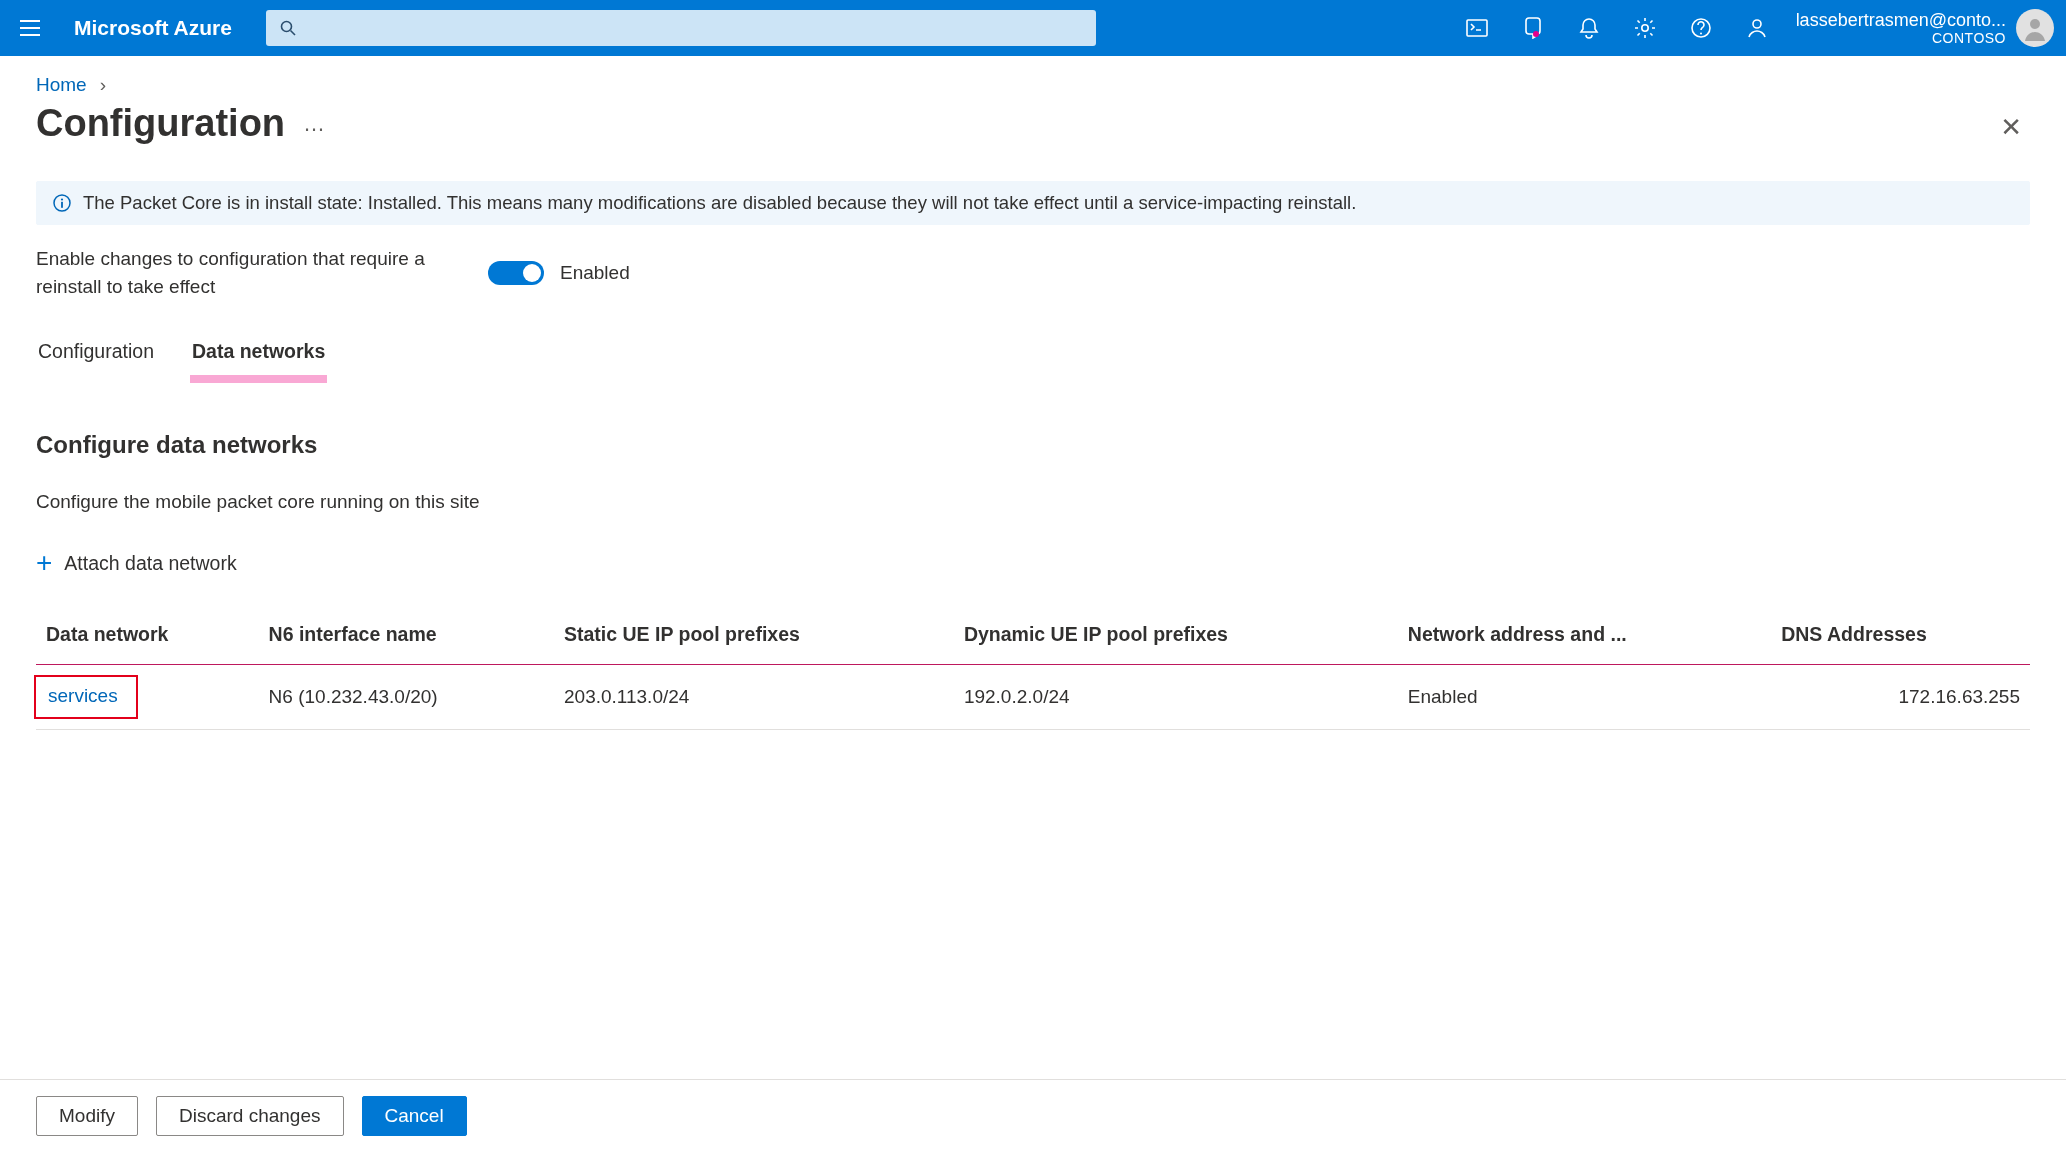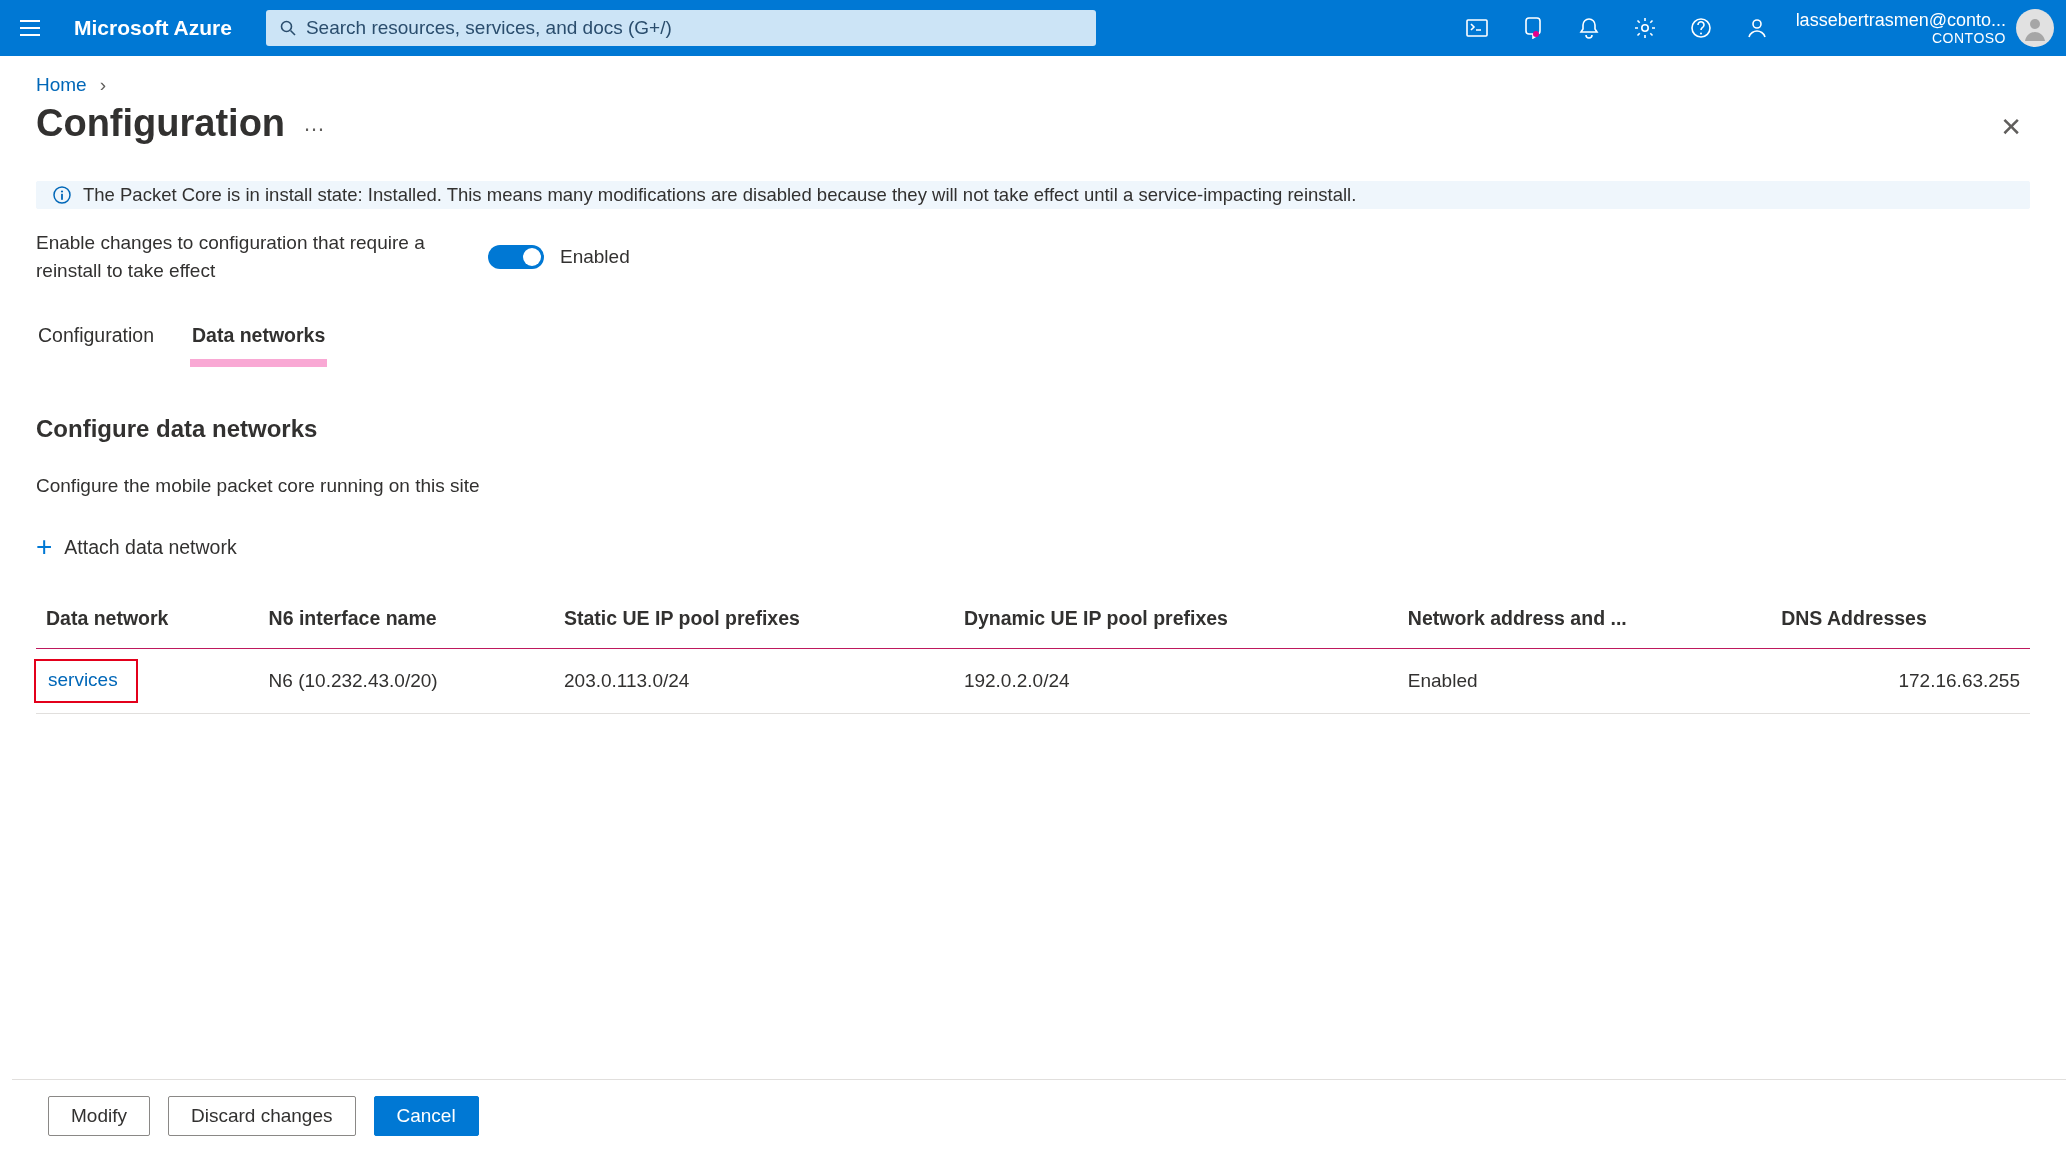--- a/index.html
+++ b/index.html
@@ -25,21 +25,21 @@
   
   .content { padding: 18px 36px 0 36px; position: relative; }
   .breadcrumb { color: #0067b8; font-size: 19px; display:flex; align-items:center; gap:13px; margin-bottom: 6px; }
   .breadcrumb .chev { color:#605e5c; }
   .title-row { display:flex; align-items:center; gap: 18px; }
   .page-title { font-size: 38px; font-weight: 600; color:#323130; }
   .ellips { color:#605e5c; font-size: 22px; cursor:pointer; letter-spacing:2px; }
   .close-x { position:absolute; right: 44px; top: 56px; font-size: 26px; color:#605e5c; cursor:pointer; }
 
   
-  .info-banner { background: #eff6fc; border: 1px solid #eff6fc; border-radius: 2px; padding: 2px 16px; margin-top: 36px; display:flex; align-items:center; color:#323130; }
+  .info-banner { background: #eff6fc; border: 1px solid #eff6fc; border-radius: 2px; padding: 10px 16px; margin-top: 36px; display:flex; align-items:center; color:#323130; }
   .info-banner .icn { color:#0067b8; margin-right: 12px; display:flex; }
   .info-banner-text { font-size: 18.5px; }
 
   
   .toggle-row { display:flex; align-items:center; margin-top: 20px; }
   .toggle-label { max-width: 390px; font-size: 19px; line-height:1.45; color:#323130; }
   .toggle-ctrl { display:flex; align-items:center; margin-left: 62px; gap: 16px; }
   .switch { width: 56px; height: 24px; border-radius: 12px; background:#0078d4; position:relative; cursor:pointer; }
   .switch::after { content:''; position:absolute; right:3px; top:3px; width:18px; height:18px; border-radius:50%; background:#fff; }
   .switch-label { font-size: 19px; }
@@ -60,21 +60,21 @@
 
   
   .tbl { width: 100%; margin-top: 46px; border-collapse: collapse; }
   .tbl th { text-align: left; font-weight: 700; font-size: 19.5px; padding: 0 10px 18px 10px; border-bottom: 1px solid #be185d; }
   .tbl td { font-size: 19px; padding: 18px 10px; border-bottom: 1px solid #e1dfdd; vertical-align: middle; }
   .tbl td.right { text-align: right; }
   .cell-link { color:#0067b8; }
   .redbox { display:inline-block; border: 2.5px solid #e3001b; padding: 8px 18px 10px 12px; margin: -8px 0 -8px -12px; }
 
   
-  .footer { position: fixed; bottom: 0; left: 12px; right: 0; border-top: 1px solid #e1dfdd; background:#fff; padding: 16px 36px; display:flex; gap: 18px; }
+  .footer { position: fixed; bottom: 0; left: 0; right: 0; border-top: 1px solid #e1dfdd; background:#fff; padding: 16px 36px; display:flex; gap: 18px; }
   .btn { font-size: 19px; padding: 8px 22px; border-radius: 2px; cursor:pointer; }
   .btn-default { background:#fff; border:1px solid #8a8886; color:#323130; }
   .btn-primary { background:#0078d4; border:1px solid #0078d4; color:#fff; }
 
   svg { display:block; }
 </style>
 </head>
 <body>
 
 <div class="topbar">
@@ -84,21 +84,20 @@
       </svg>
   </div>
   <div class="brand">Microsoft Azure</div>
   <div class="searchbox">
     <span class="icn">
       <svg width="16" height="16" viewBox="0 0 16 16">
           <circle cx="6.5" cy="6.5" r="5" stroke="#2a4d6d" stroke-width="1.6" fill="none"></circle>
           <line x1="10.5" y1="10.5" x2="15" y2="15" stroke="#2a4d6d" stroke-width="1.6"></line>
         </svg>
     </span>
-    <input type="text" placeholder="Search resources, services, and docs (G+/)" style="">
   </div>
   <div class="topbar-spacer"></div>
   <div class="topbar-icons">
     <div class="tbi">
       <svg width="22" height="18" viewBox="0 0 22 18">
           <rect x="1" y="1" width="20" height="16" rx="1" stroke="#fff" stroke-width="1.6" fill="none"></rect>
           <path d="M5 5l3 3-3 3M10 11h5" stroke="#fff" stroke-width="1.6" fill="none"></path>
         </svg>
     </div>
     <div class="tbi">

